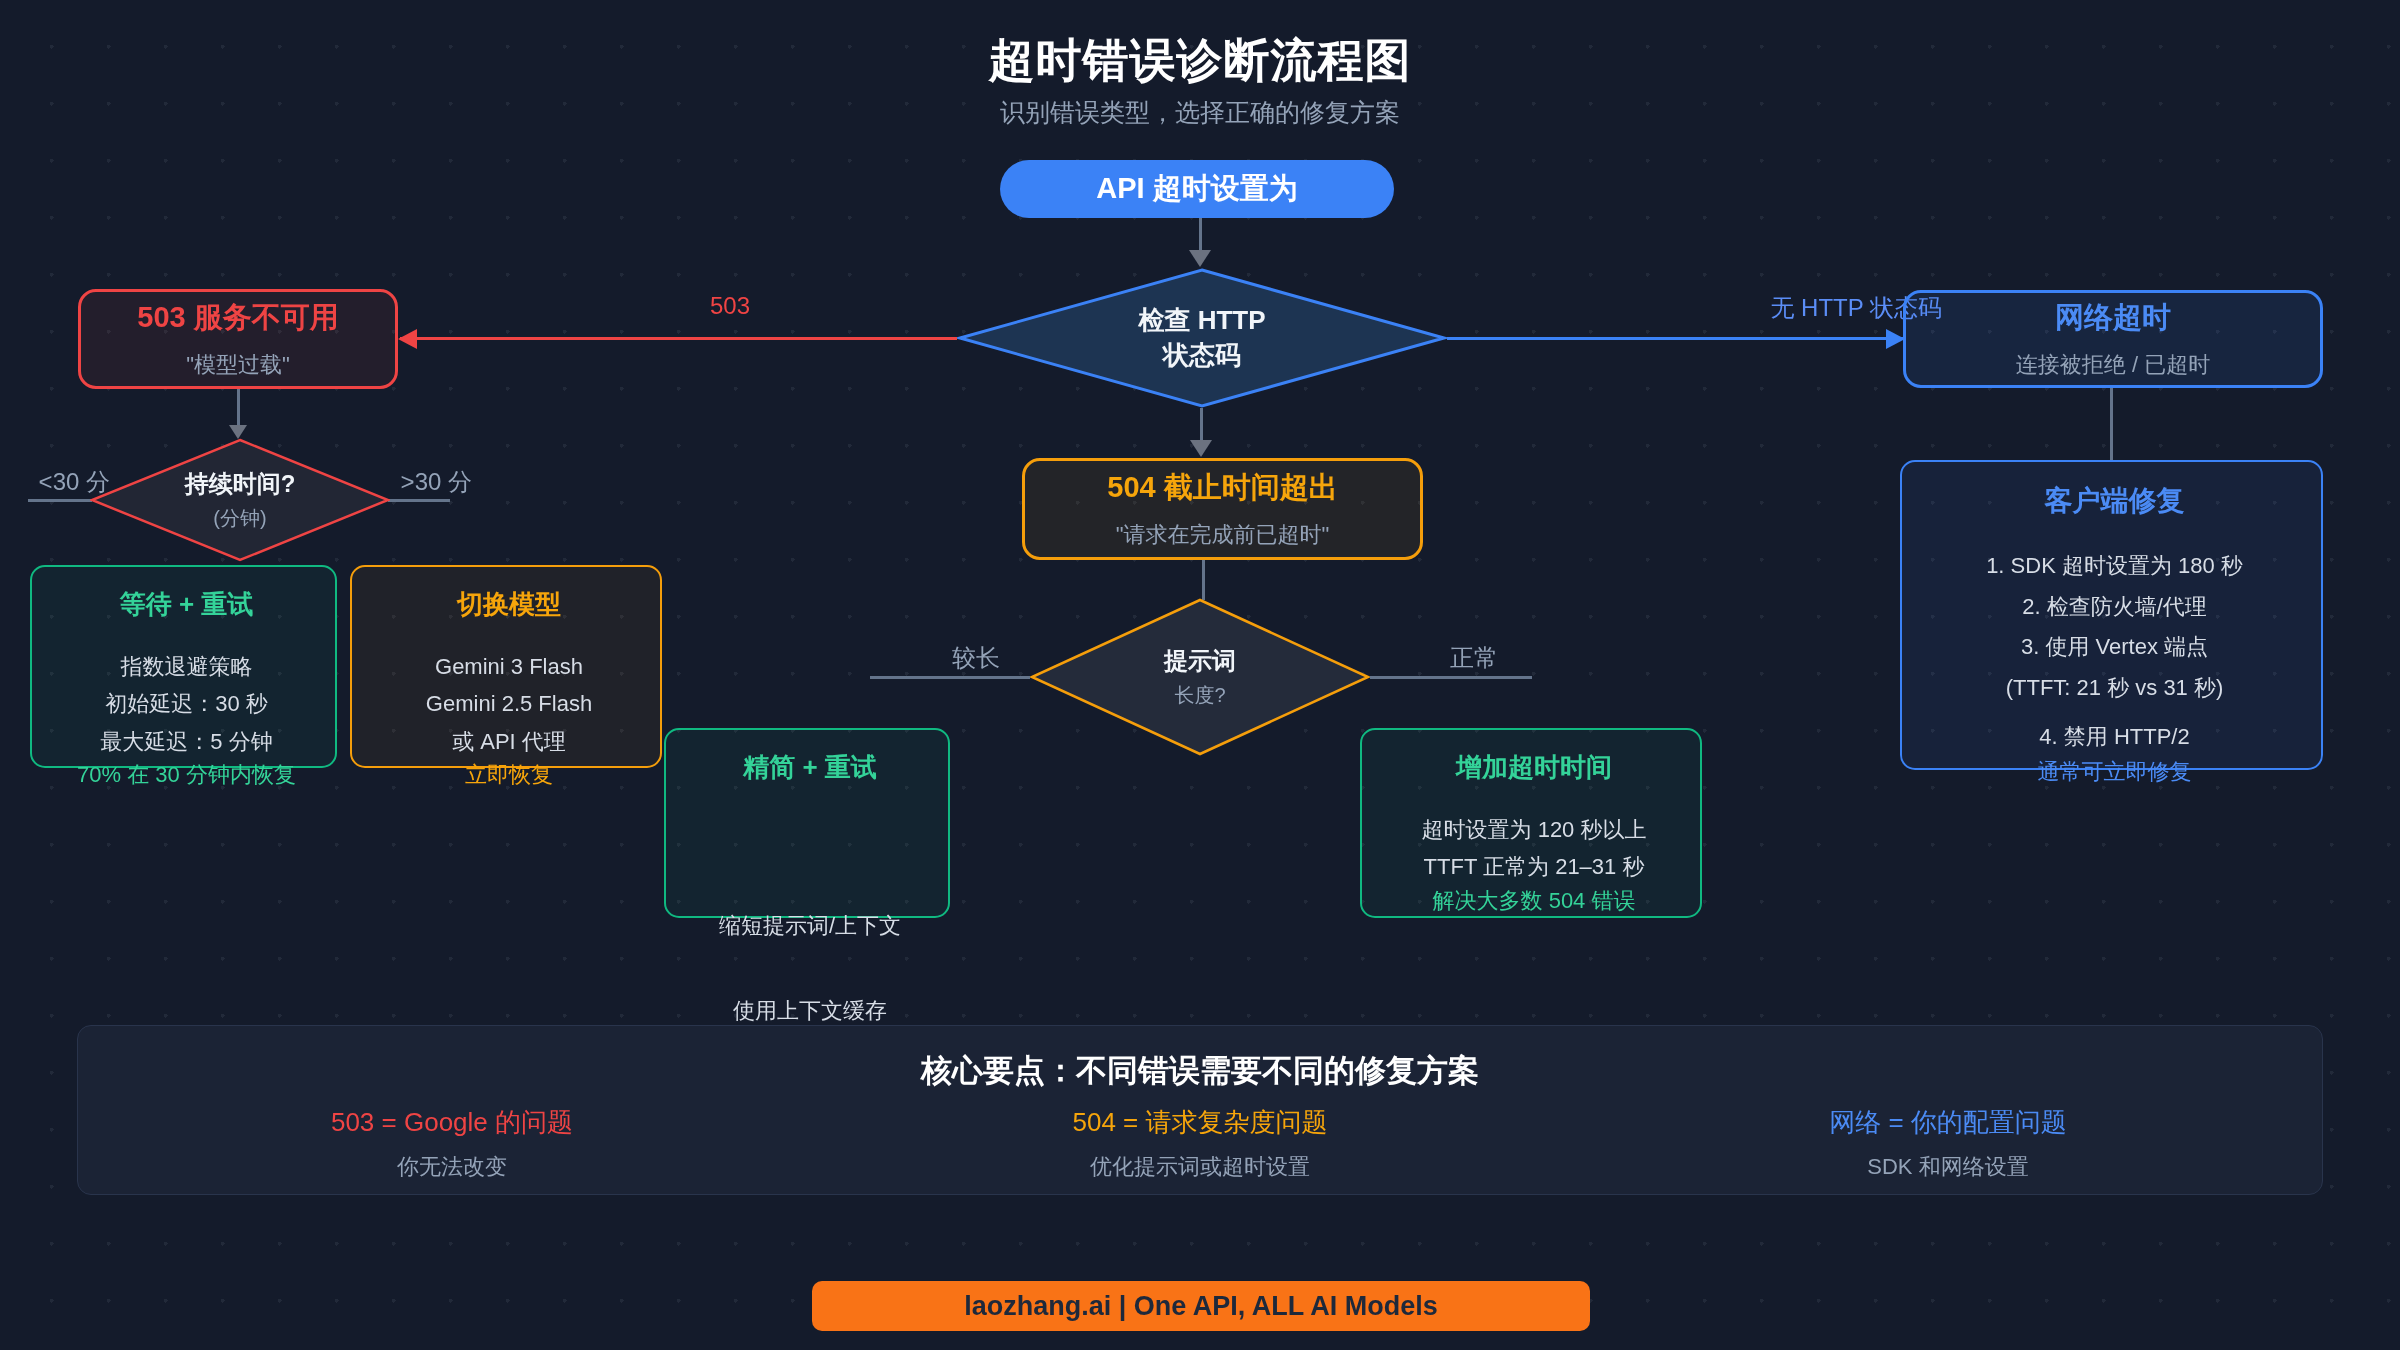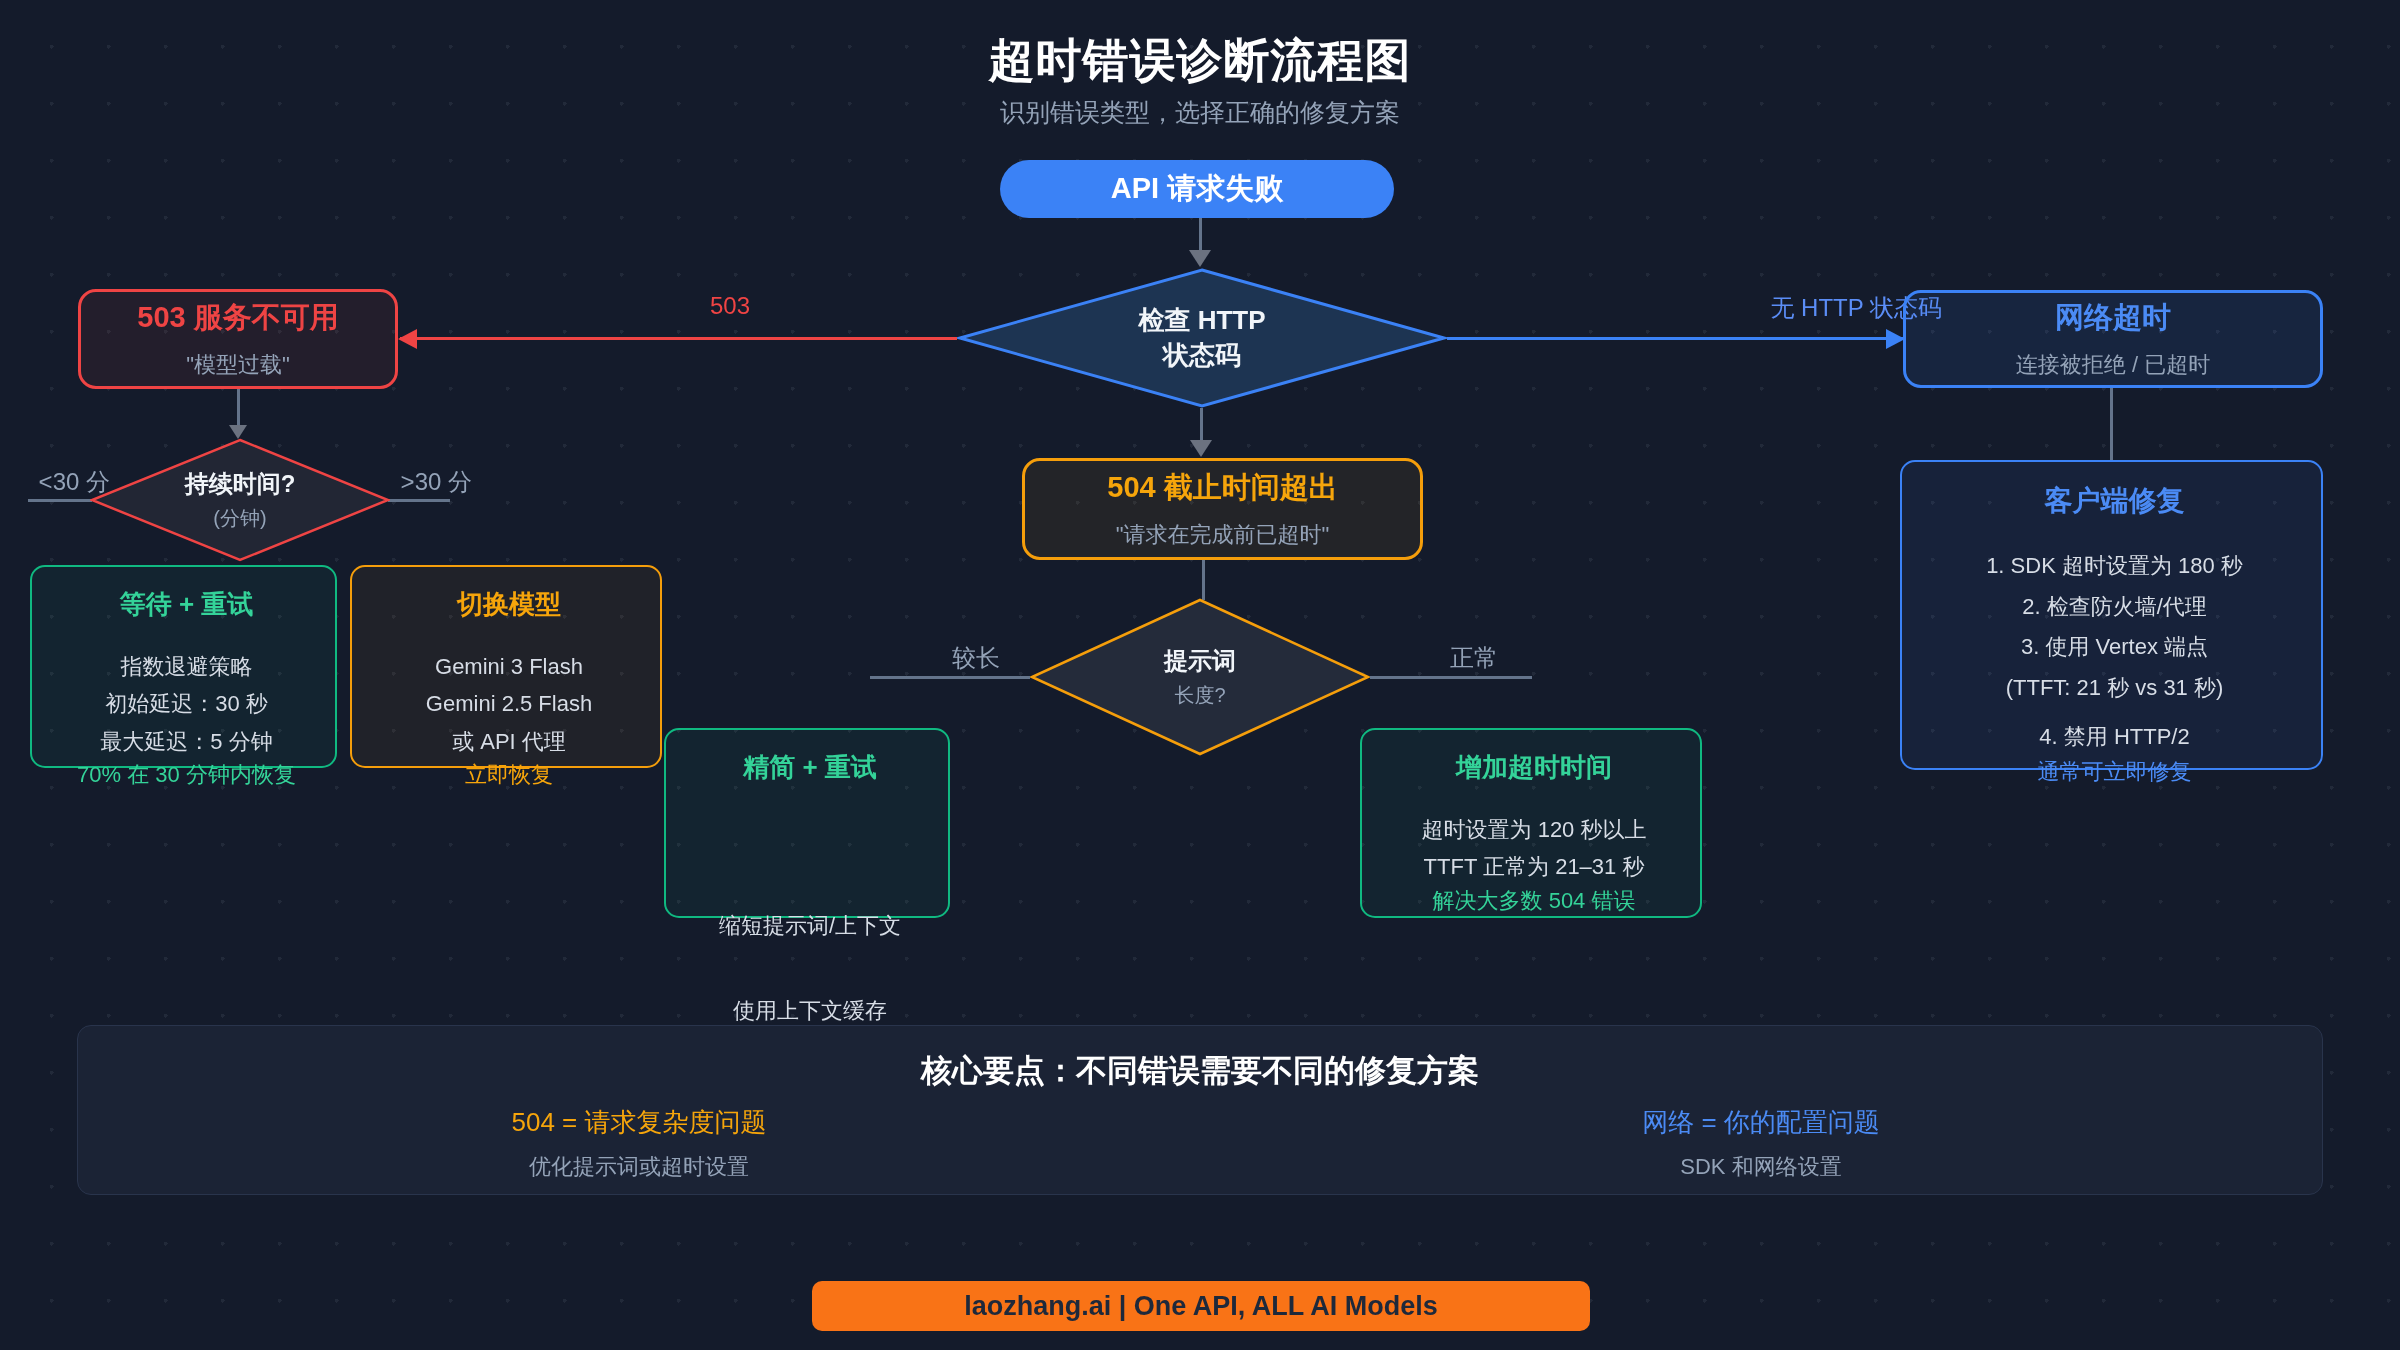--- a/index.html
+++ b/index.html
@@ -108,21 +108,21 @@
 <div class="abs line" style="left:1202px;top:560px;width:3px;height:40px;"></div>
 
 <div class="abs line" style="left:870px;top:676px;width:160px;height:3px;"></div>
 <div class="abs line" style="left:1370px;top:676px;width:162px;height:3px;"></div>
 <div class="abs edge-label edge-gray" style="left:900px;top:642px;width:100px;">较长</div>
 <div class="abs edge-label edge-gray" style="left:1398px;top:642px;width:100px;">正常</div>
 
 <div class="abs line" style="left:2110px;top:388px;width:3px;height:72px;"></div>
 
 <div class="abs start-pill">
-  <span>API 请求失败</span>
+  <span>API 超时设置为</span>
 </div>
 
 <svg class="abs dsvg" style="left:957px;top:268px;" width="490" height="140">
   <polygon points="245,2 487,70 245,138 3,70" fill="#1d3452" stroke="#3b82f6" stroke-width="3"></polygon>
 </svg>
 <div class="abs dlabel" style="left:957px;top:268px;width:490px;height:140px;">
   <div class="big">检查 HTTP</div>
   <div class="big">状态码</div>
 </div>
 
@@ -198,20 +198,24 @@
   <div class="cl">2. 检查防火墙/代理</div>
   <div class="cl">3. 使用 Vertex 端点</div>
   <div class="cl">(TTFT: 21 秒 vs 31 秒)</div>
   <div class="cl" style="margin-top:8px;">4. 禁用 HTTP/2</div>
   <div class="cf">通常可立即修复</div>
 </div>
 
 <div class="abs summary">
   <div class="summary-heading">核心要点：不同错误需要不同的修复方案</div>
   <div class="summary-row">
+    <div class="summary-col sum-red">
+      <div class="st">503 = Google 的问题</div>
+      <div class="ss">你无法改变</div>
+    </div>
     <div class="summary-col sum-orange">
       <div class="st">504 = 请求复杂度问题</div>
       <div class="ss">优化提示词或超时设置</div>
     </div>
     <div class="summary-col sum-blue">
       <div class="st">网络 = 你的配置问题</div>
       <div class="ss">SDK 和网络设置</div>
     </div>
   </div>
 </div>

